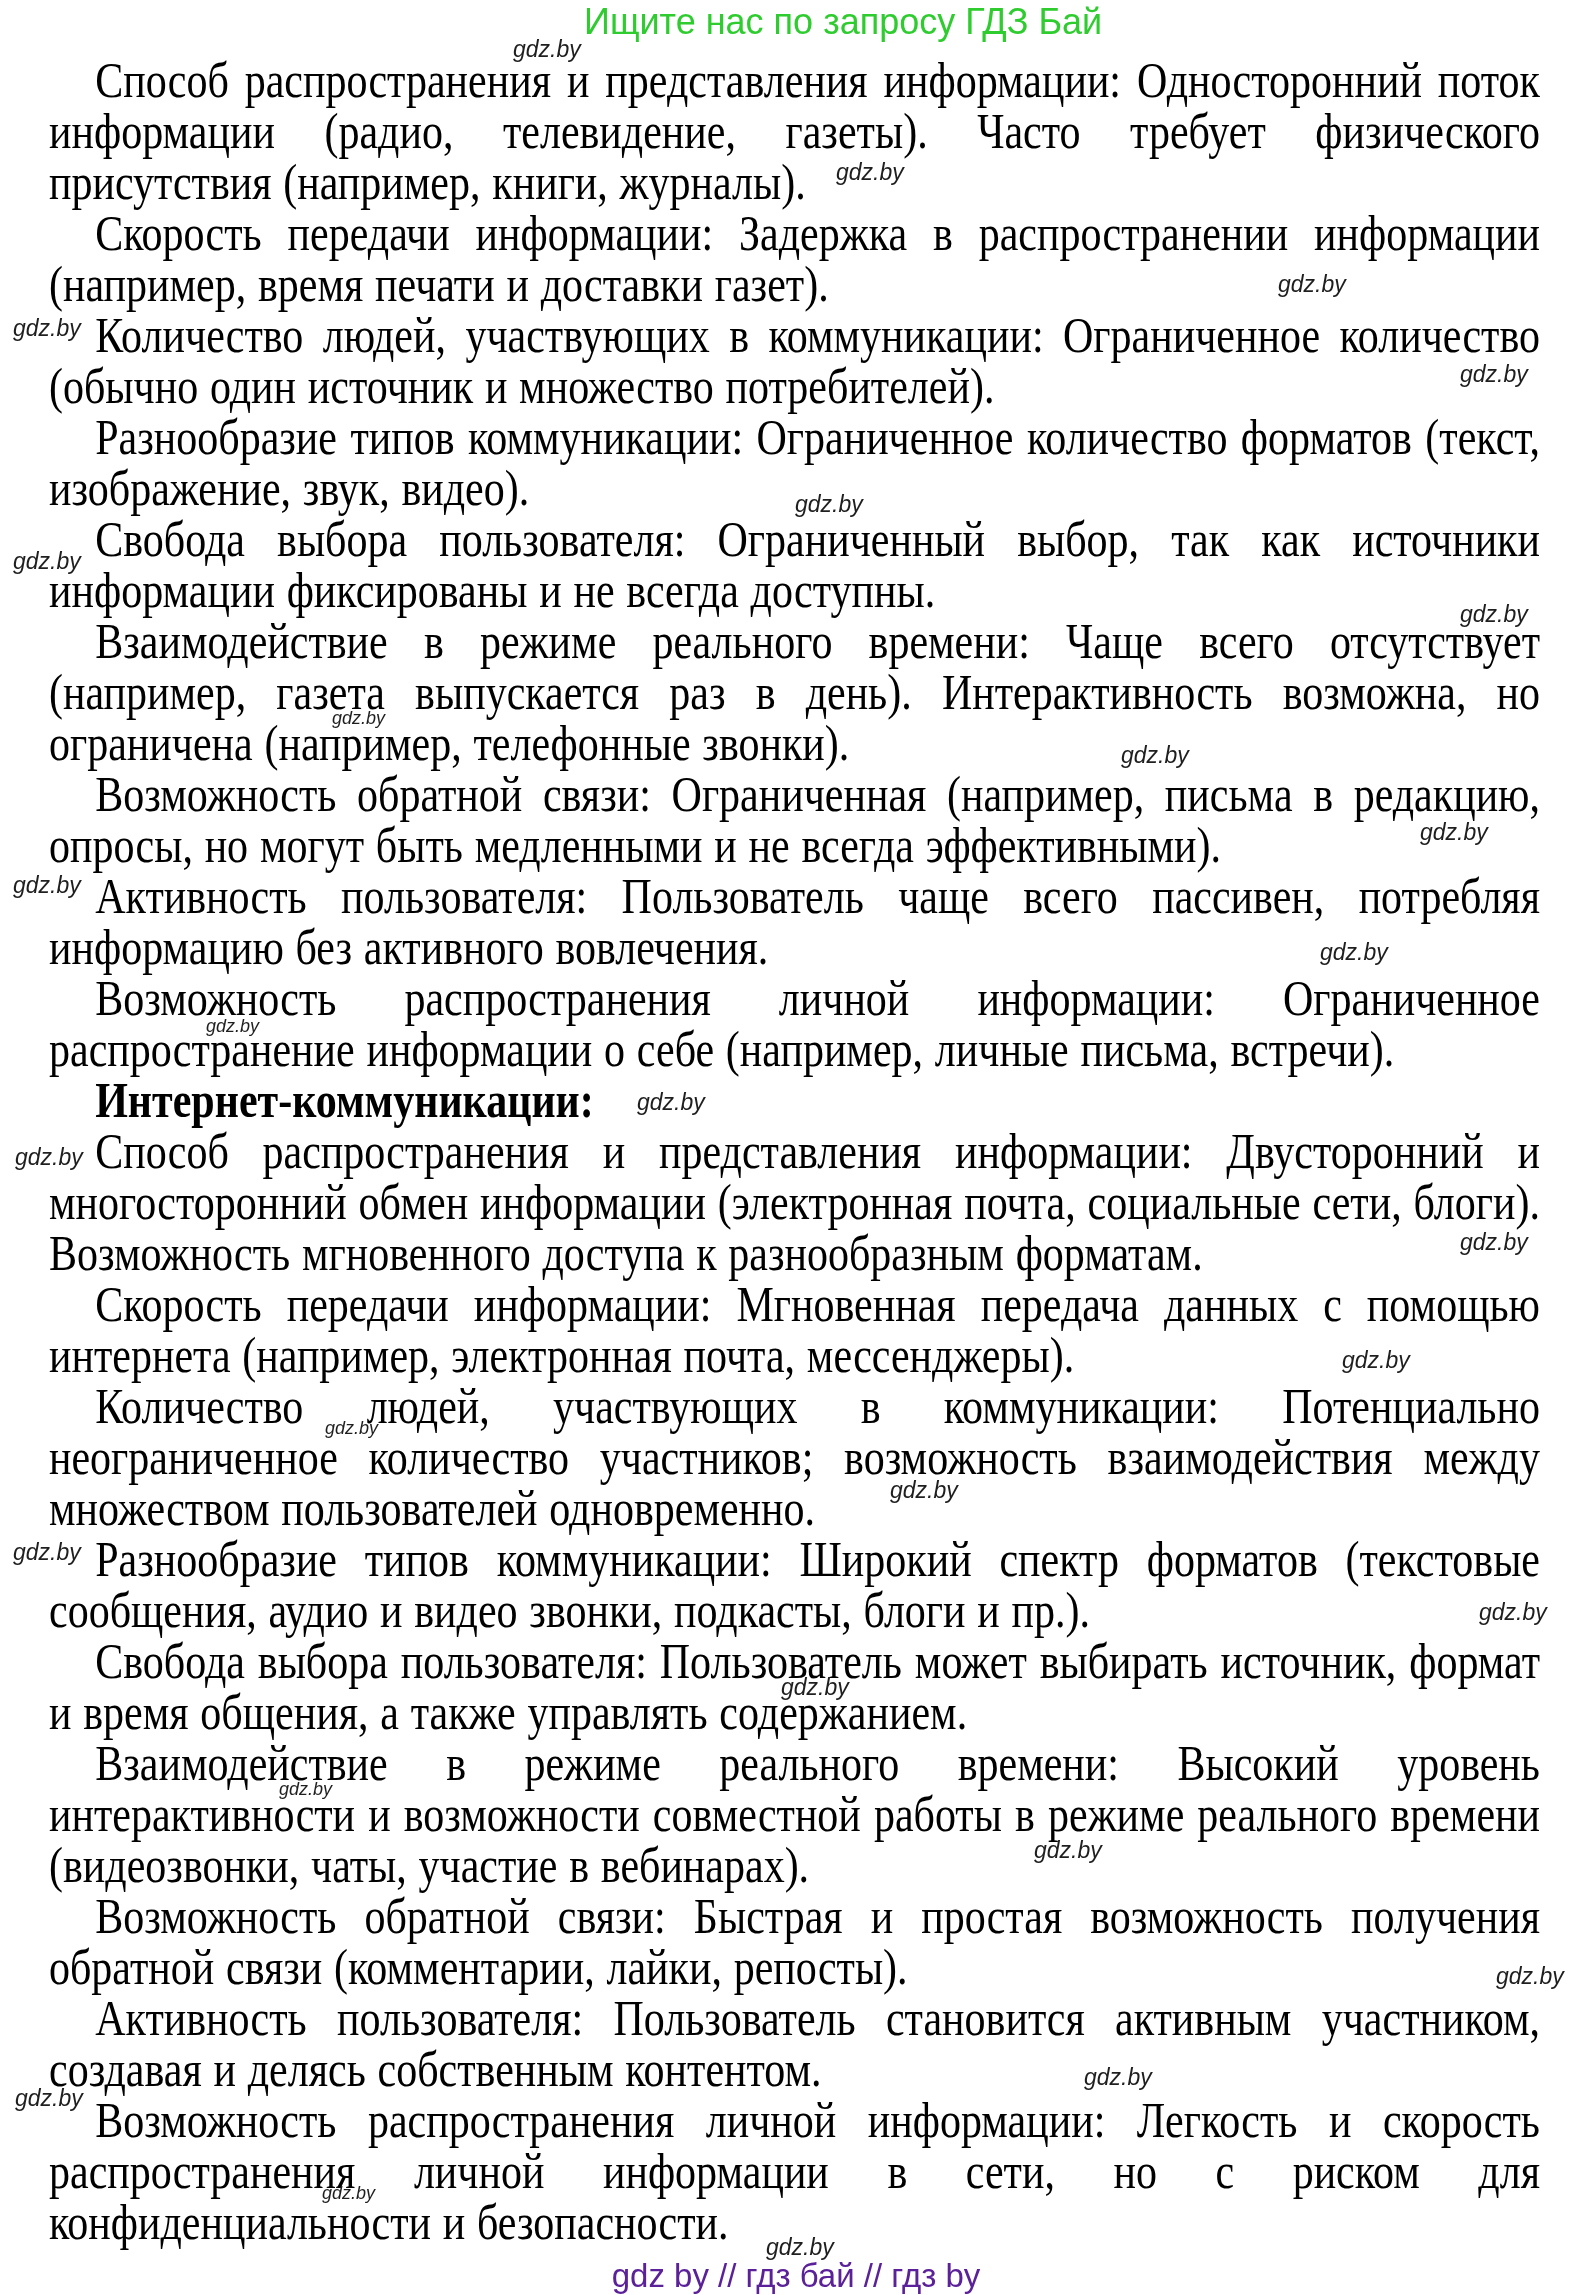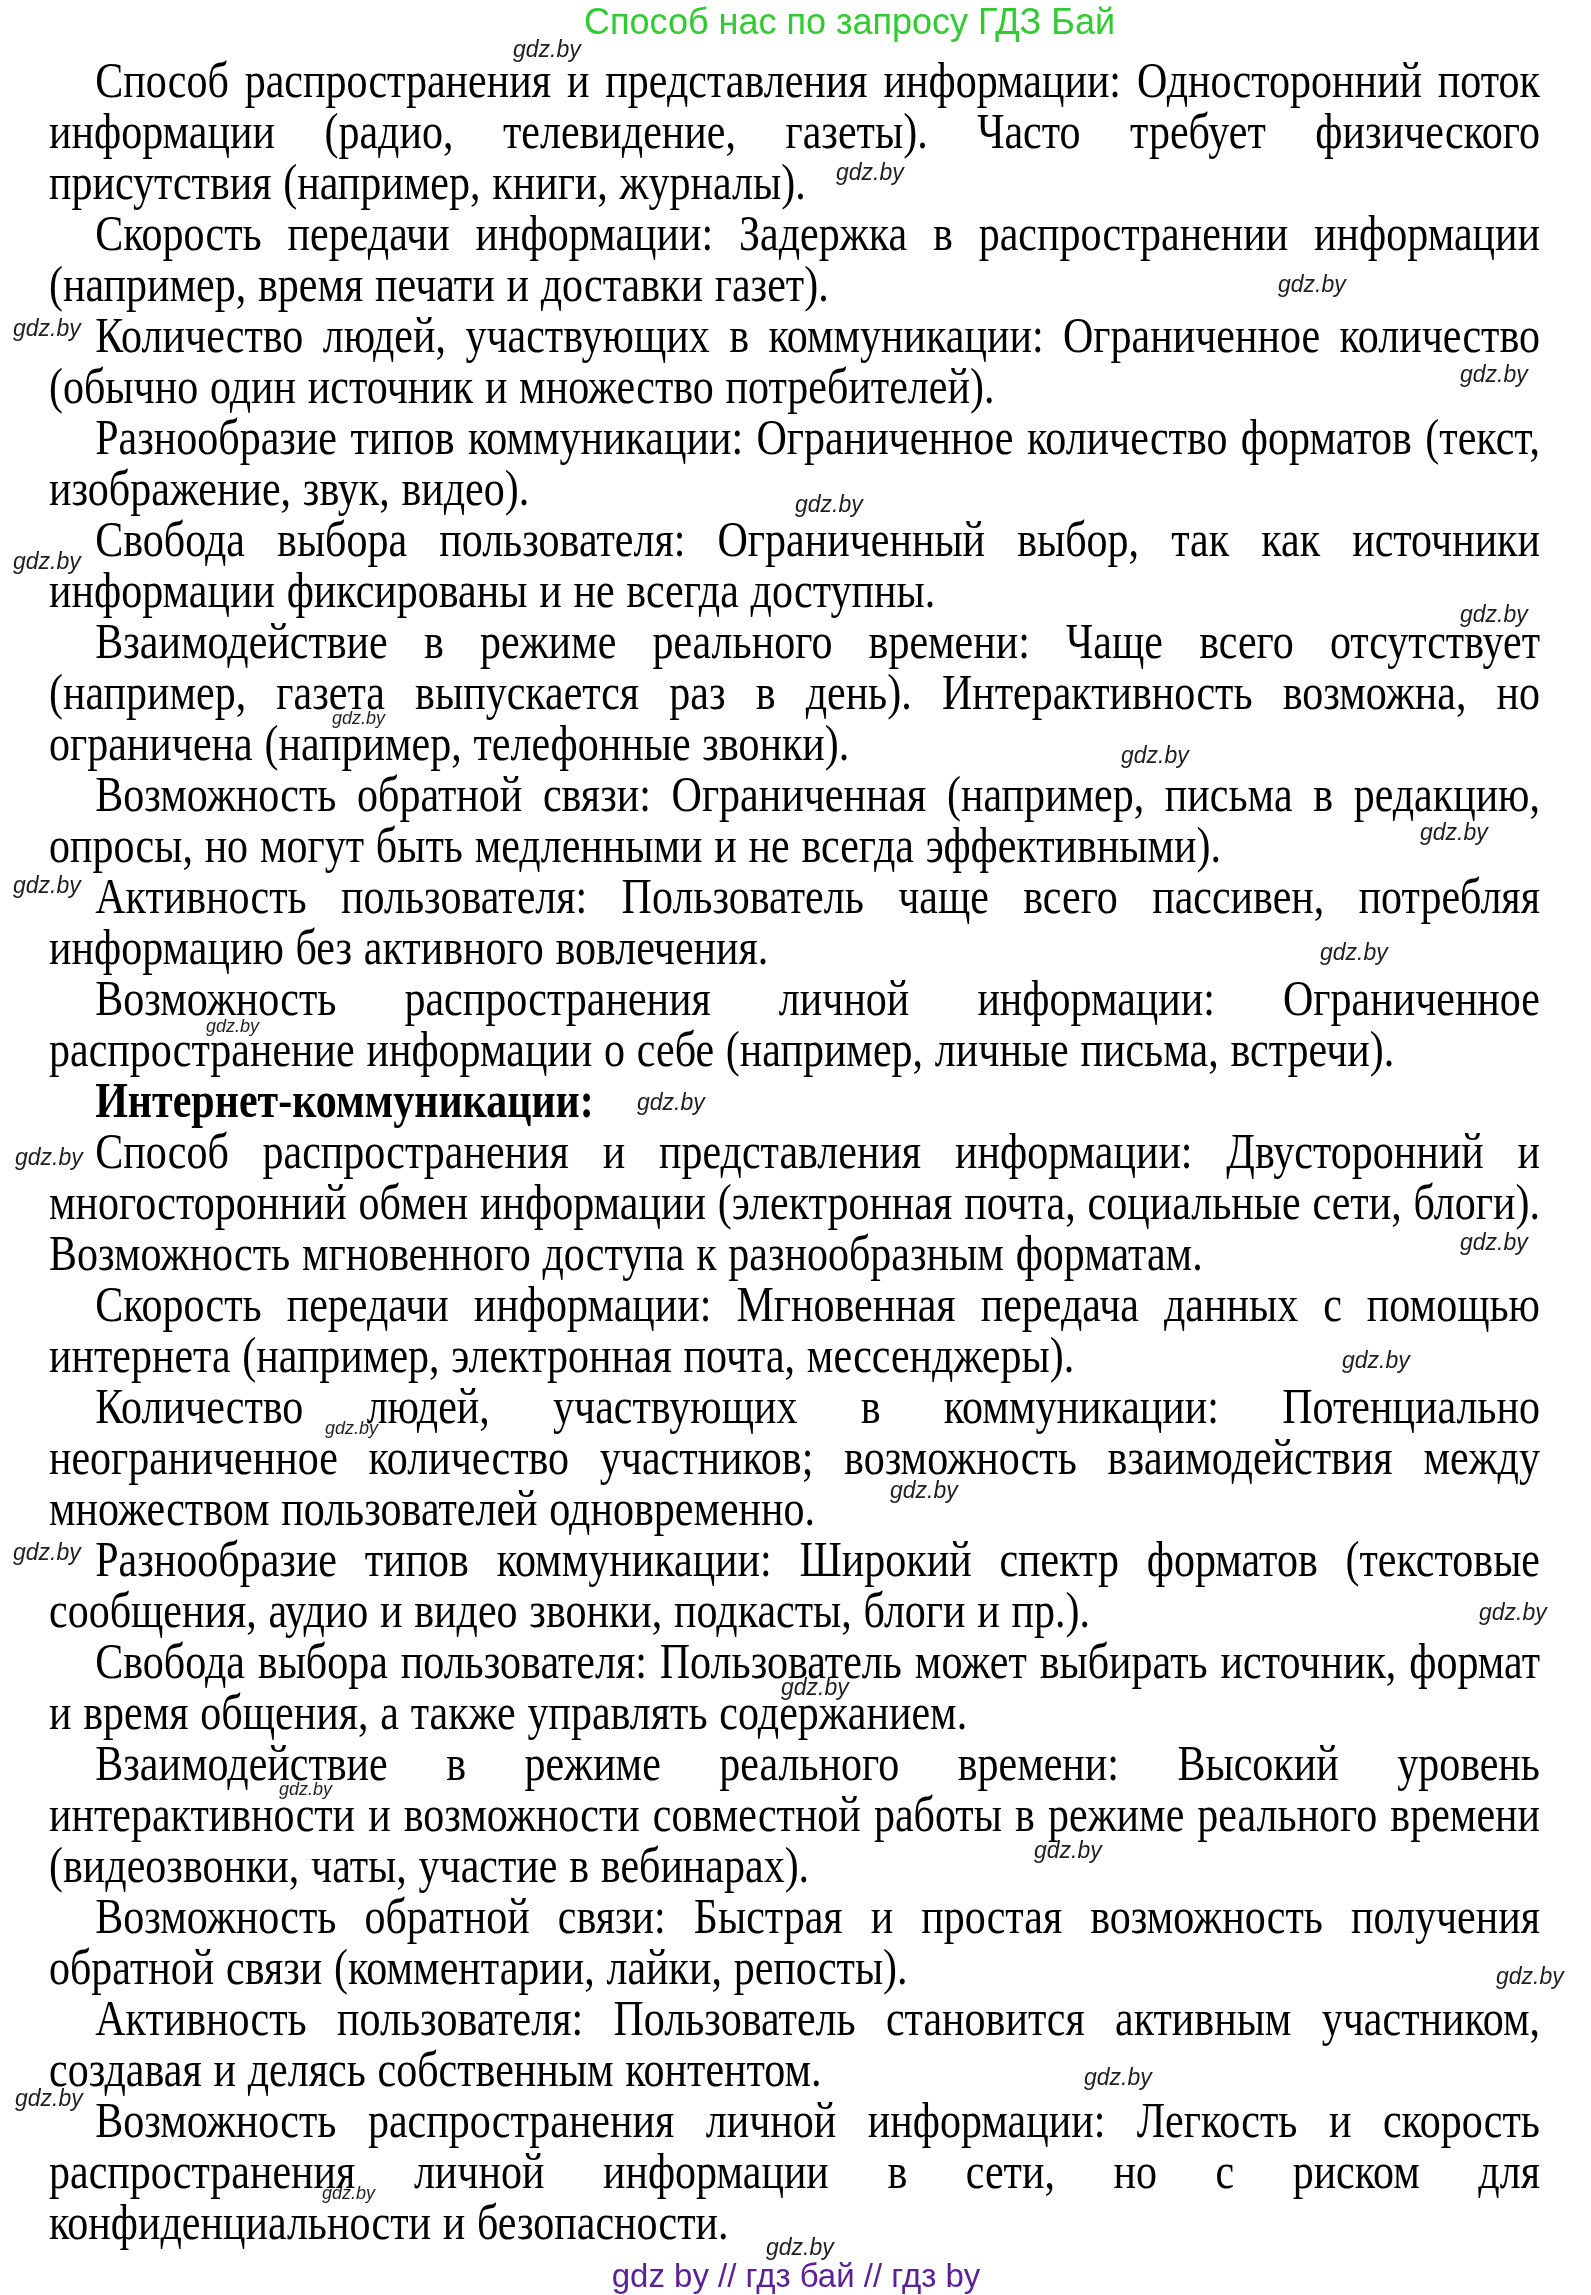--- a/index.html
+++ b/index.html
@@ -60,21 +60,21 @@
     font-size:33px;
     line-height:35px;
     white-space:nowrap;
   }
 </style>
 </head>
 <body>
 
 <div class="page">
 
-  <div class="promo-header" style="color: rgb(47, 204, 47);">Способ нас по запросу ГДЗ Бай</div>
+  <div class="promo-header" style="color: rgb(47, 204, 47);">Ищите нас по запросу ГДЗ Бай</div>
 
   <div class="text-column" style="color: rgb(0, 0, 0);">
       <p class="para">Способ распространения и представления информации: Односторонний поток информации (радио, телевидение, газеты). Часто требует физического присутствия (например, книги, журналы).</p>
       <p class="para">Скорость передачи информации: Задержка в распространении информации (например, время печати и доставки газет).</p>
       <p class="para">Количество людей, участвующих в коммуникации: Ограниченное количество (обычно один источник и множество потребителей).</p>
       <p class="para">Разнообразие типов коммуникации: Ограниченное количество форматов (текст, изображение, звук, видео).</p>
       <p class="para">Свобода выбора пользователя: Ограниченный выбор, так как источники информации фиксированы и не всегда доступны.</p>
       <p class="para">Взаимодействие в режиме реального времени: Чаще всего отсутствует (например, газета выпускается раз в день). Интерактивность возможна, но ограничена (например, телефонные звонки).</p>
       <p class="para">Возможность обратной связи: Ограниченная (например, письма в редакцию, опросы, но могут быть медленными и не всегда эффективными).</p>
       <p class="para">Активность пользователя: Пользователь чаще всего пассивен, потребляя информацию без активного вовлечения.</p>

